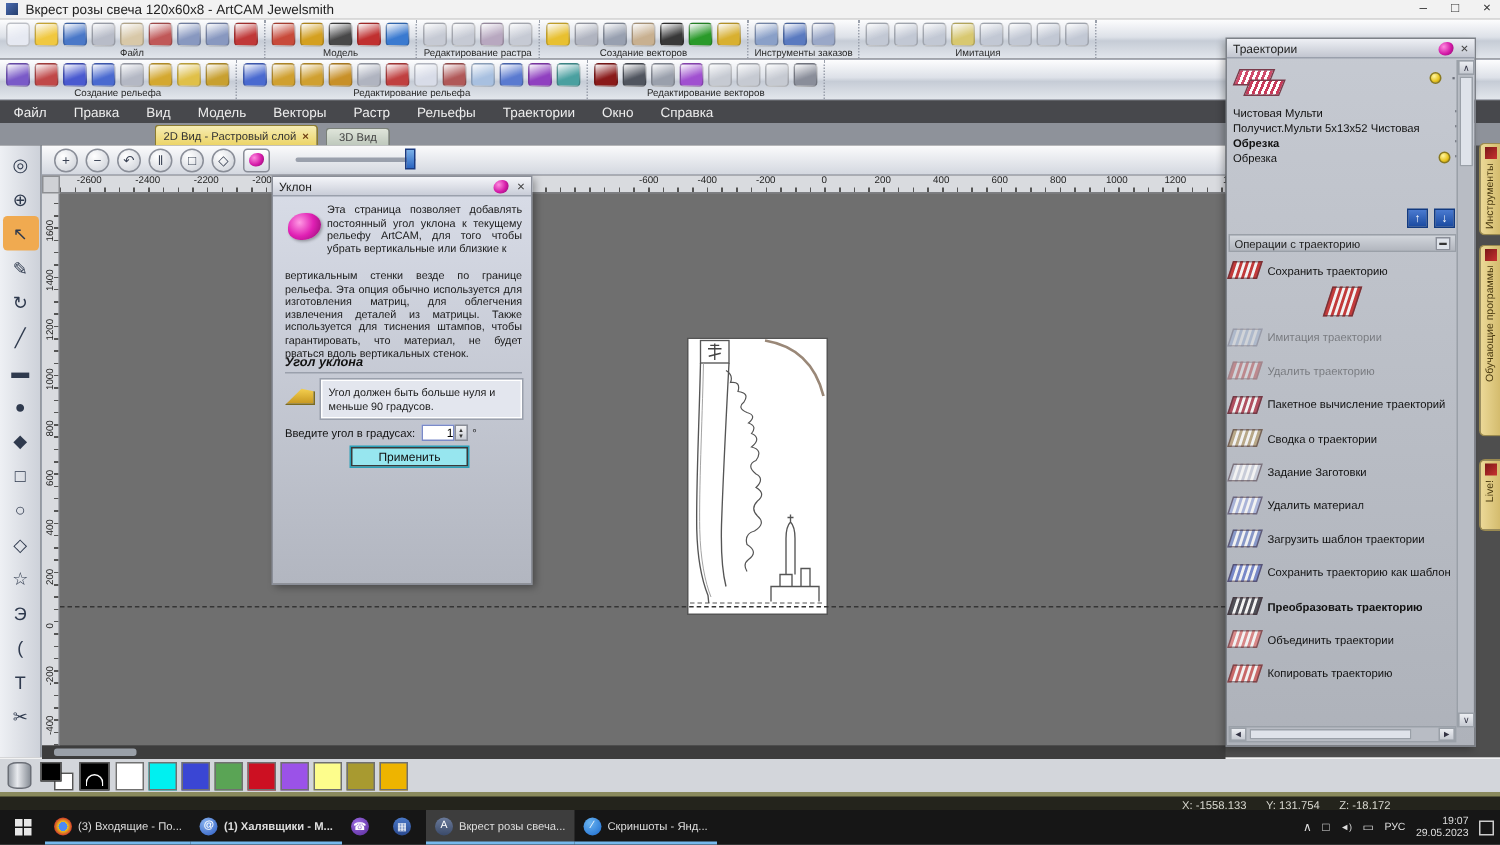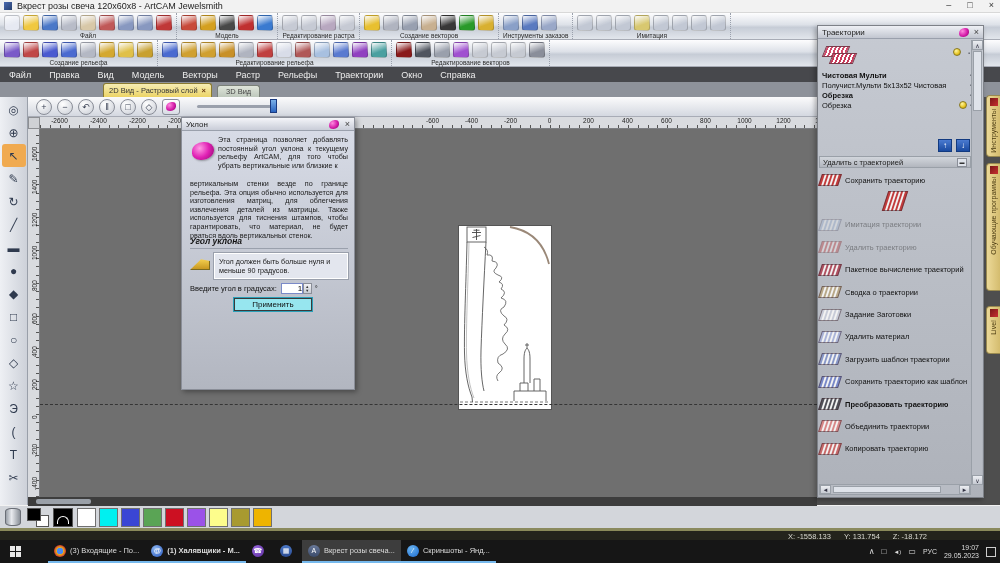--- a/index.html
+++ b/index.html
@@ -177,21 +177,21 @@
   #shape-swatch .dome { position:absolute; left:3px; bottom:2px; width:12px; height:8px;
     border:1.5px solid #fff; border-bottom:none; border-radius:8px 8px 0 0; }
   .swatch { width:19px; height:19px; border:1px solid #707070; margin-right:3px; }
 
   
   #statusbar { left:0; top:530px; width:1000px; height:10px; background:#24241c; border-top:1px solid #8a8a5a;
     font-size:7.5px; color:#d8d8d0; }
   #coords { position:absolute; left:788px; top:1px; display:flex; gap:13px; }
 
   
-  #taskbar { left:0; top:540px; width:1000px; height:23px; background:#161616; display:flex; align-items:stretch;gap:18px; }
+  #taskbar { left:0; top:540px; width:1000px; height:23px; background:#161616; display:flex; align-items:stretch; }
   #start-btn { width:30px; display:flex; align-items:center; justify-content:center; }
   #start-glyph { display:grid; grid-template-columns:5px 5px; grid-gap:1px; }
   #start-glyph i { width:5px; height:5px; background:#e8e8e8; }
   .tbtn { display:flex; align-items:center; gap:4px; padding:0 6px; font-size:7.5px; color:#ddd; max-width:110px; white-space:nowrap; }
   .tbtn.active { background:#3d3d3d; }
   .tico { width:12px; height:12px; border-radius:50%; flex:0 0 12px; display:flex; align-items:center; justify-content:center;
     font-size:7px; color:#fff; }
   #tray { position:absolute; right:4px; top:540px; height:23px; display:flex; align-items:center; gap:7px;
     font-size:8px; color:#ddd; }
   #clock { text-align:right; font-size:7px; line-height:8px; }
@@ -536,21 +536,21 @@
   </div>
   <div id="tp-big-icon">
     <div class="tp-slab" style="--c:#d04a6a"></div>
     <div class="tp-slab" style="--c:#c83a5a"></div>
   </div>
   <span class="bulb abs" id="tp-bulb1"></span>
   <span class="dots abs" id="tp-handle1">▪</span>
   <div id="tp-rows">
 
   <div class="tp-row">
-      <span class="tp-name" style="font-weight: bold;">Чистовая Мульти</span>
+      <span class="tp-name" style="font-weight: normal;">Чистовая Мульти</span>
       <span class="bulb" style="visibility: hidden;"></span>
       <span class="dots">▪</span>
     </div>
       <div class="tp-row">
       <span class="tp-name" style="font-weight: normal;">Получист.Мульти 5x13x52 Чистовая</span>
       <span class="bulb" style="visibility: hidden;"></span>
       <span class="dots">▪</span>
     </div>
       <div class="tp-row">
       <span class="tp-name" style="font-weight: bold;">Обрезка</span>
@@ -561,21 +561,21 @@
       <span class="tp-name" style="font-weight: normal;">Обрезка</span>
       <span class="bulb" style="visibility: visible;"></span>
       <span class="dots">▪</span>
     </div>
     </div>
   <div id="panel-updown">
     <span class="udbtn">↑</span>
     <span class="udbtn">↓</span>
   </div>
   <div id="ops-header">
-    <span>Удалить с траекторией</span>
+    <span>Операции с траекторию</span>
     <span class="sp"></span>
     <span id="ops-collapse">▬</span>
   </div>
   <div id="ops-list">
 
   <div class="op-row" style="opacity: 1;">
       <span class="op-ic" style="--c: #c23b3b;"></span>
       <span class="op-label">Сохранить траекторию</span>
     </div>
       <div class="op-row" style="opacity: 1; flex-direction: column;">

